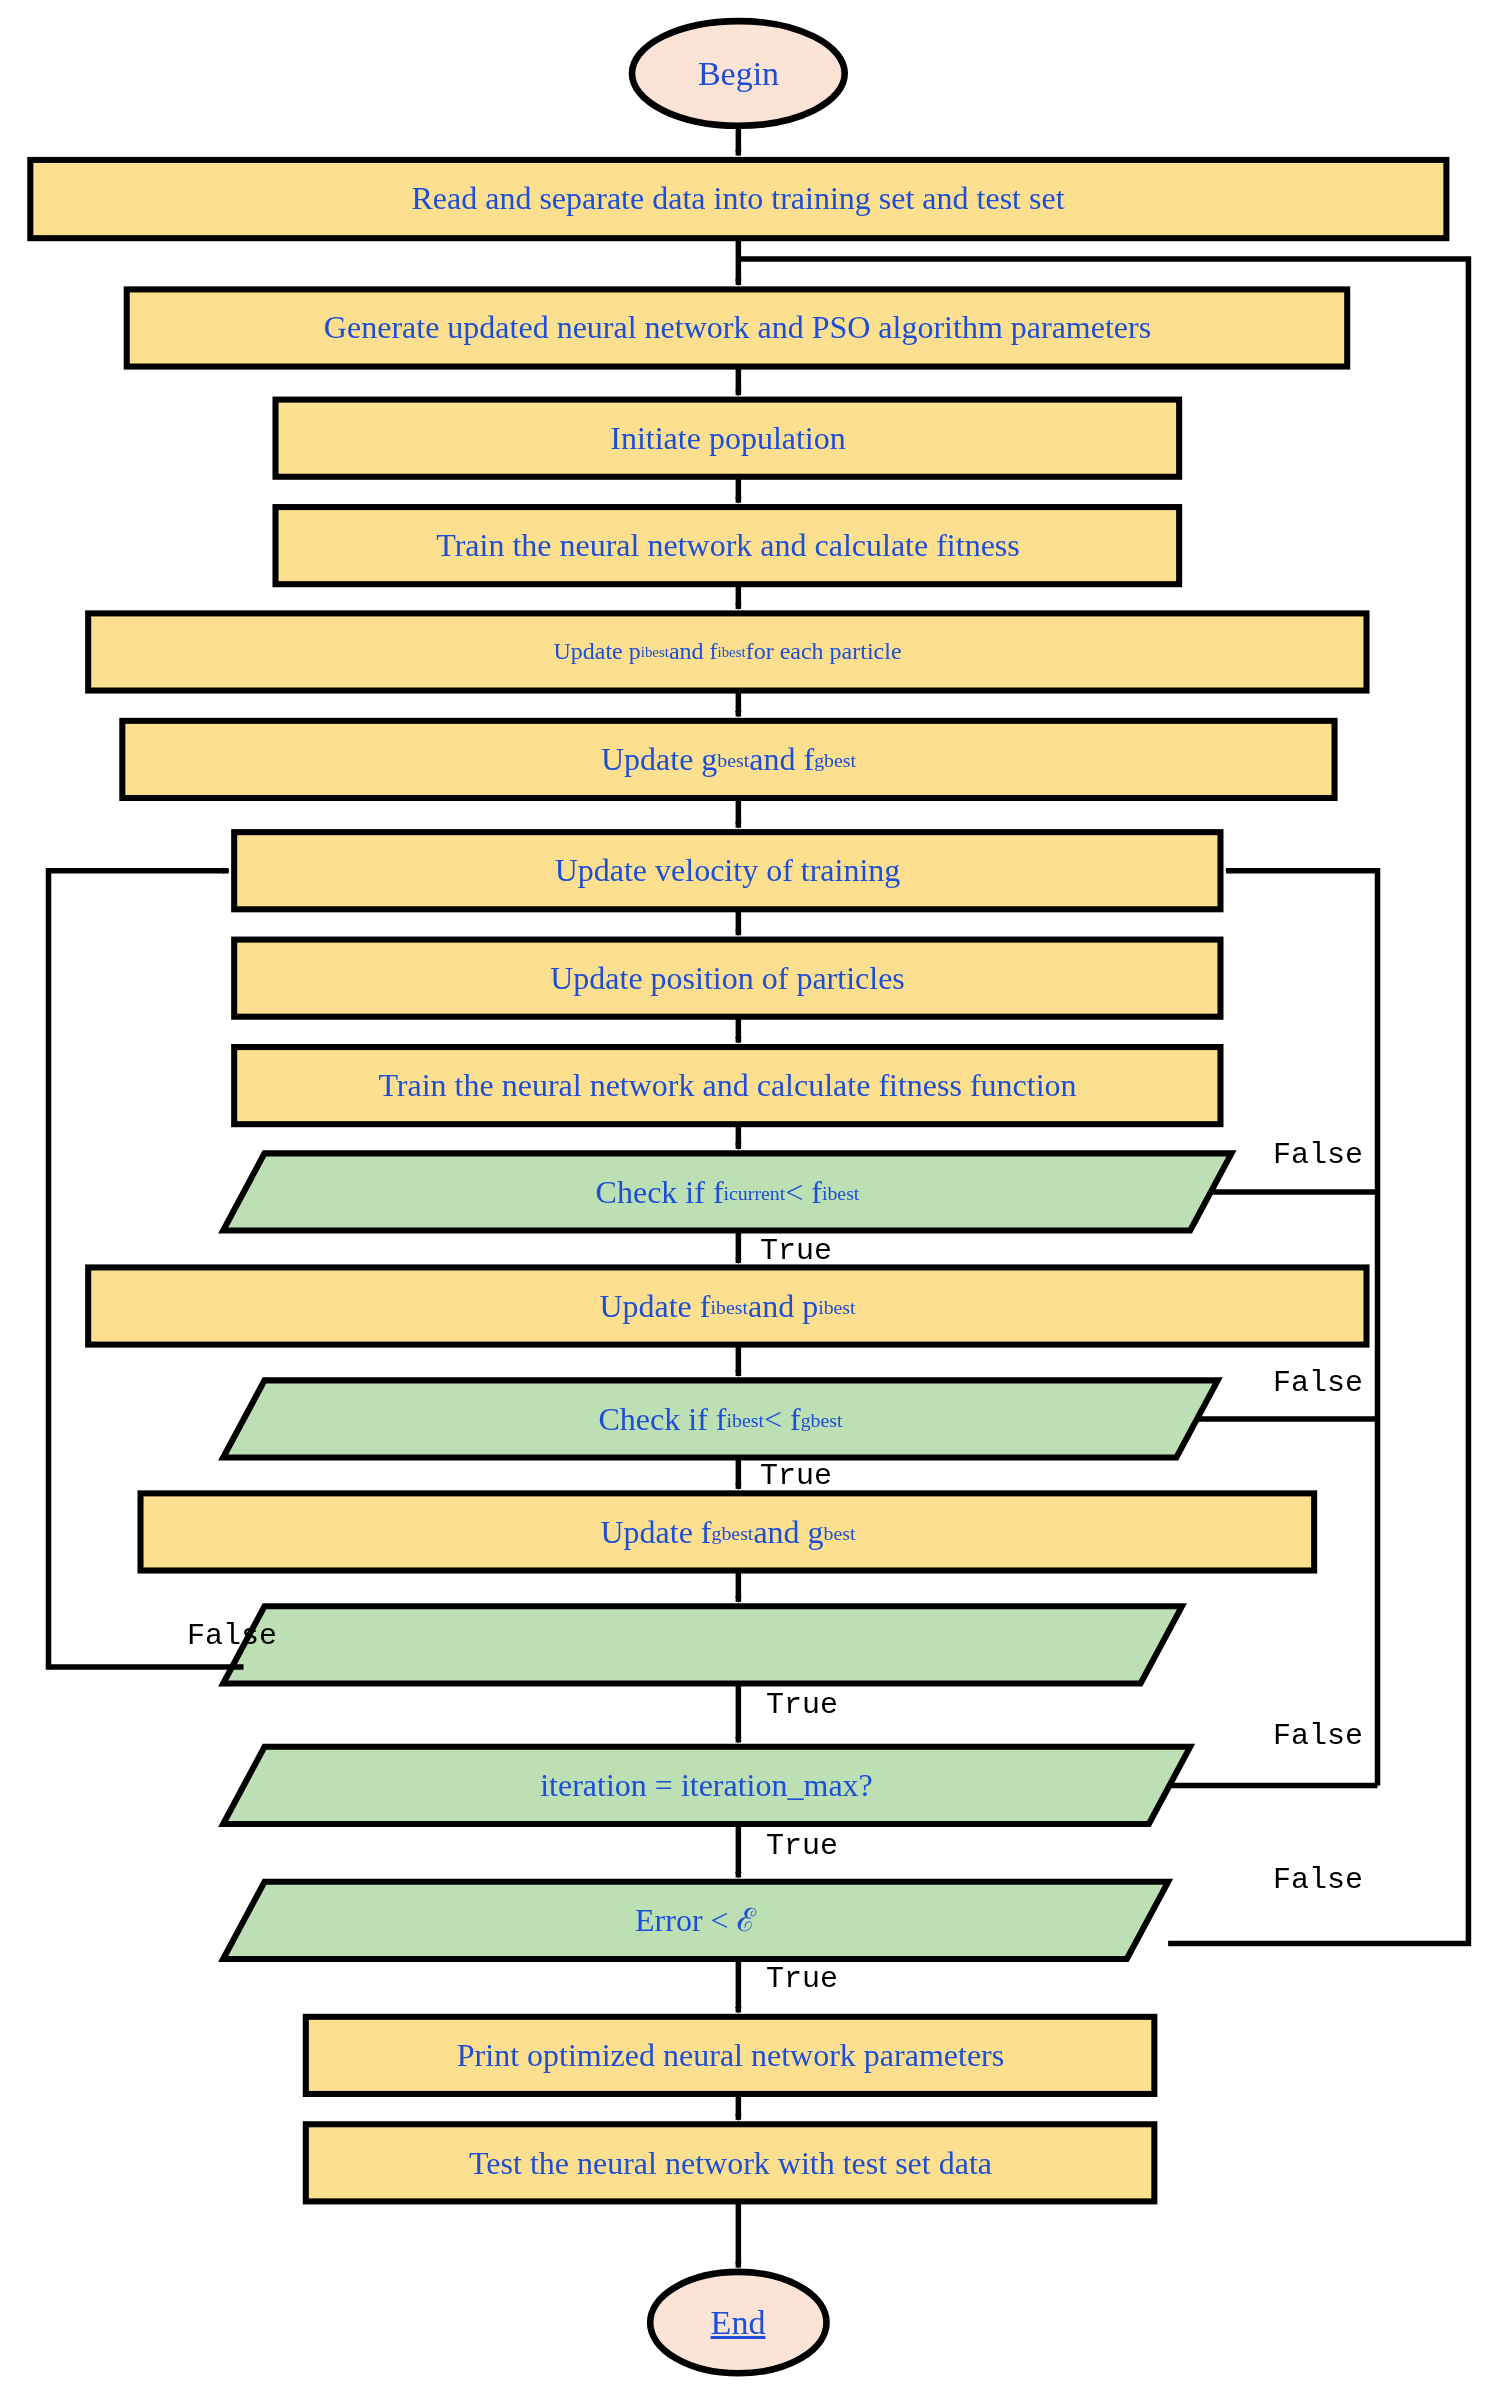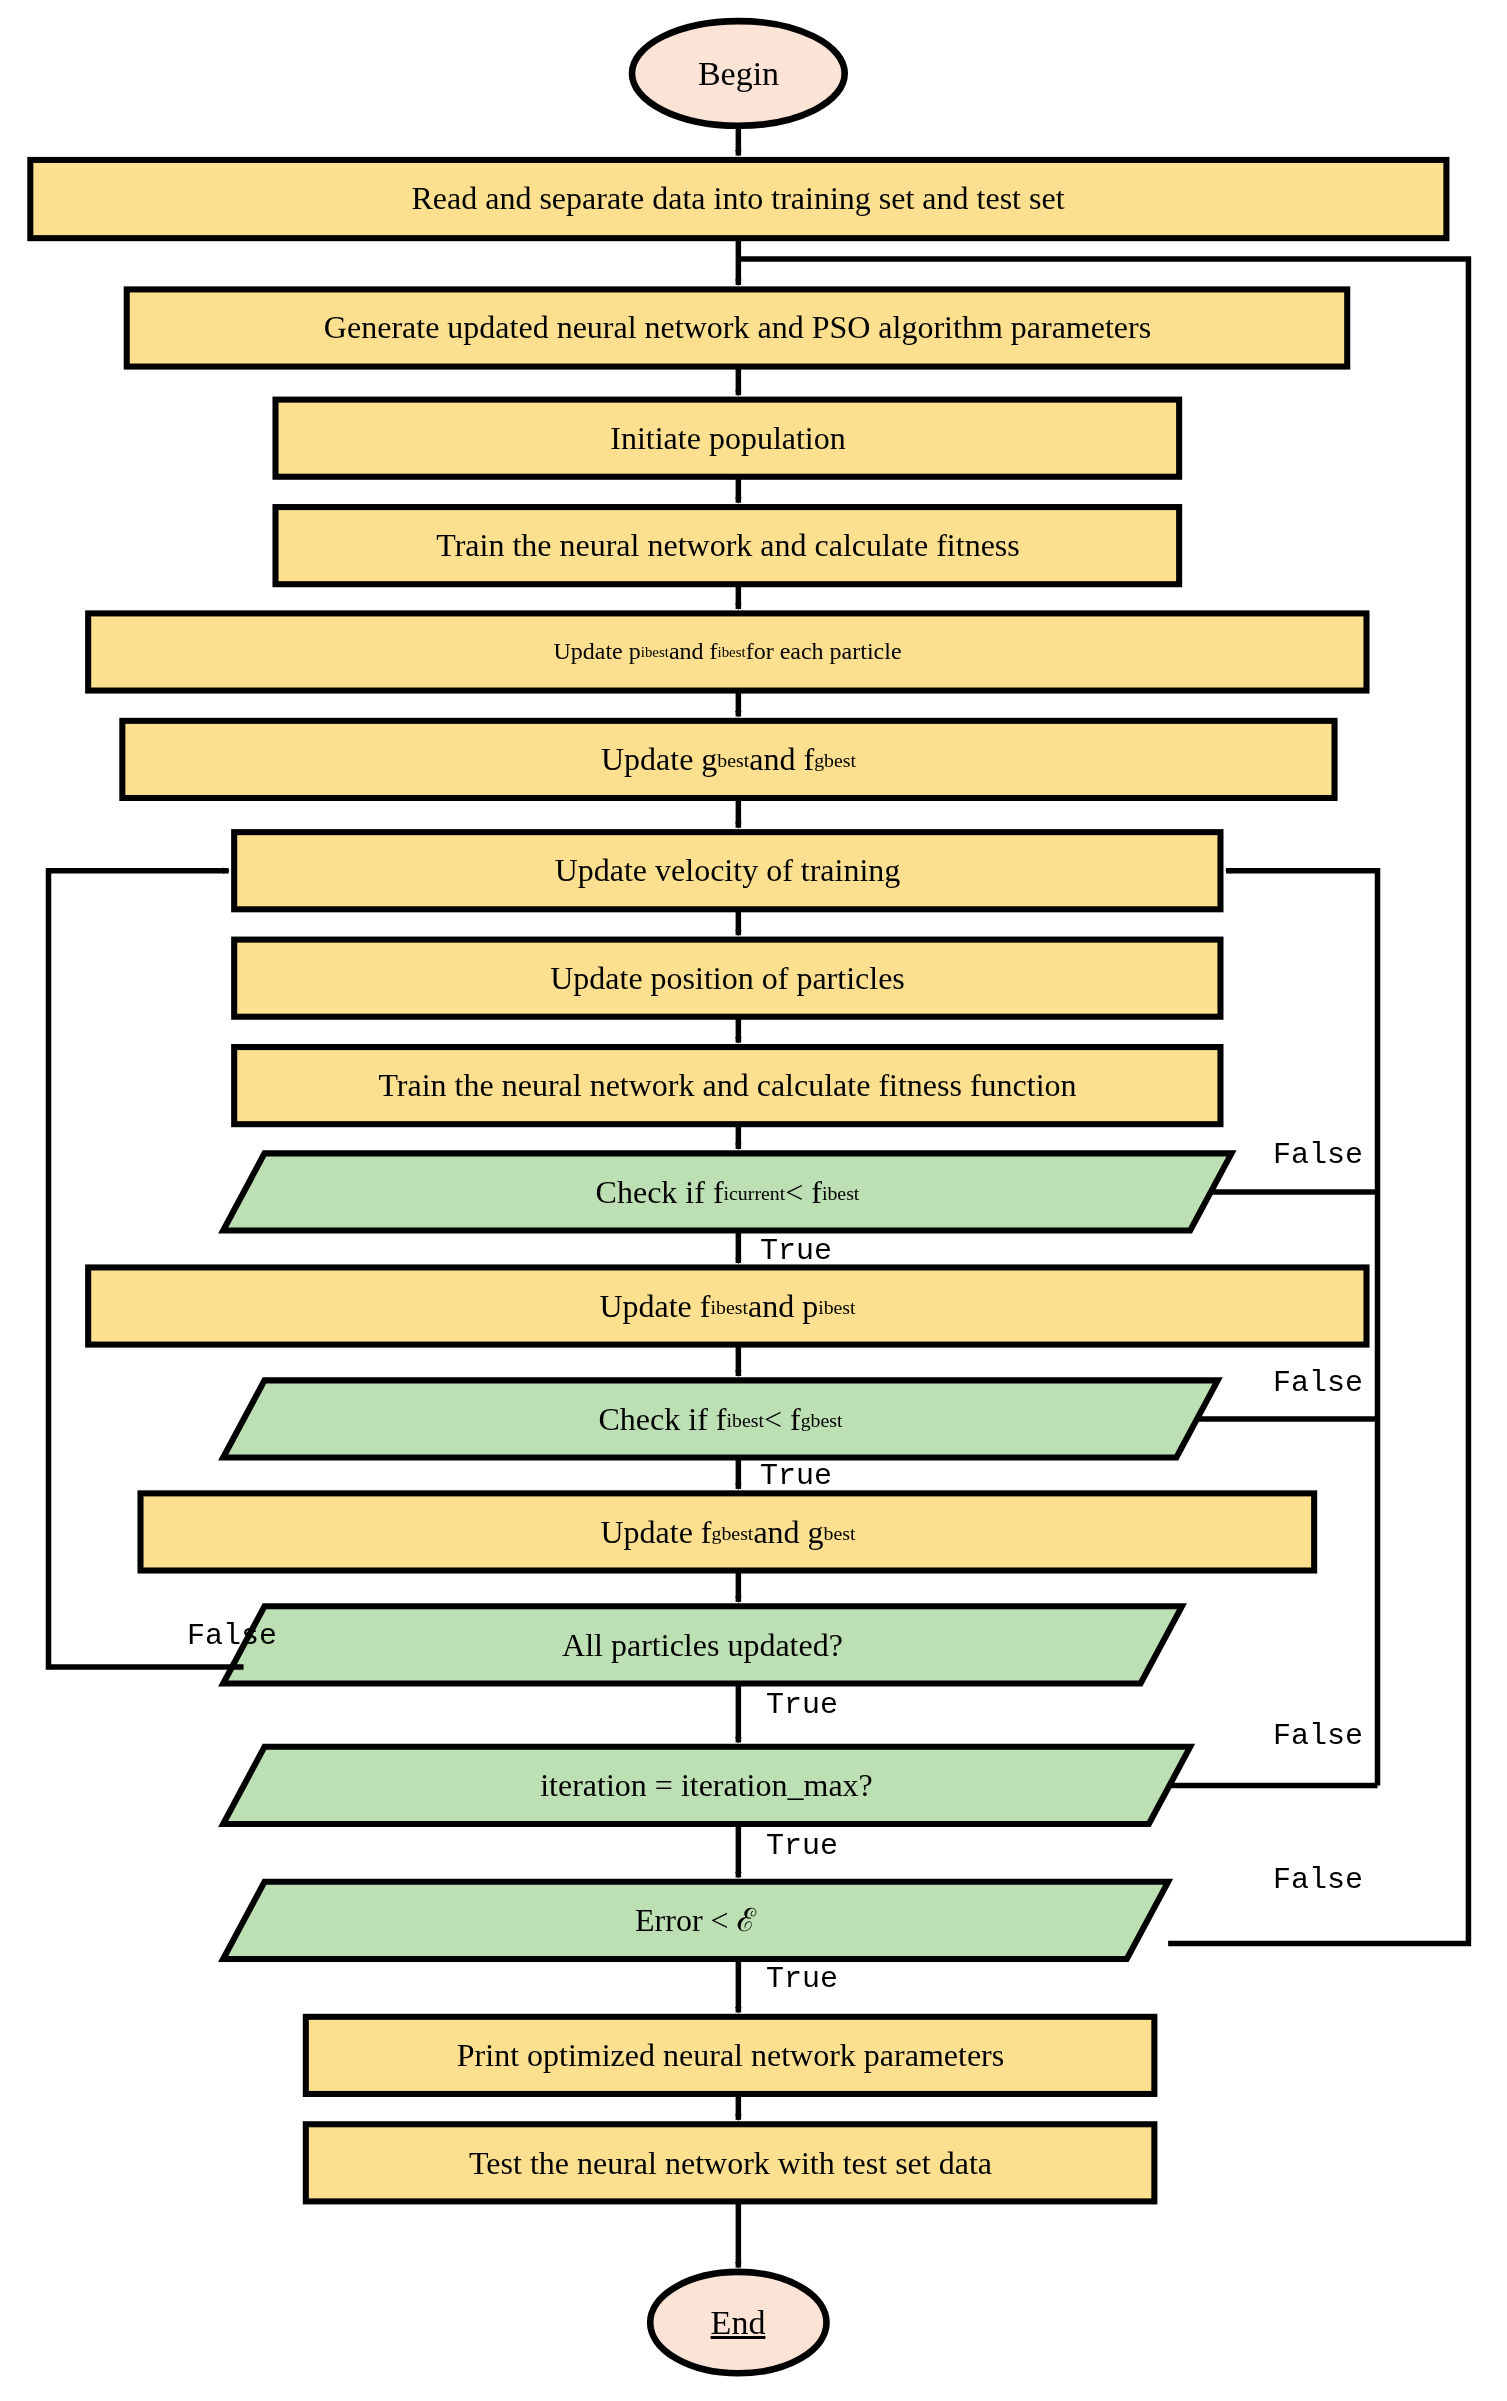--- a/index.html
+++ b/index.html
@@ -4,21 +4,21 @@
 <style>
   html,body{margin:0;padding:0;background:#ffffff;}
   body{font-family:"Liberation Serif","DejaVu Serif",serif;}
   #root{position:relative;width:1507px;height:2401px;background:#ffffff;overflow:hidden;}
   svg{position:absolute;left:0;top:0;}
   .nodeLabel{
     position:absolute;
     display:flex;align-items:center;justify-content:center;
     text-align:center;
     font-family:"Liberation Serif","DejaVu Serif",serif;
-    color:#000000;
+    color:#1d4ed8;
     line-height:1.1;
     pointer-events:none;
     white-space:nowrap;
   }
   sup{font-size:0.62em;line-height:0;vertical-align:super;}
   sub{font-size:0.62em;line-height:0;vertical-align:sub;}
   .edgeLabel{
     position:absolute;
     font-family:Liberation Mono, monospace;
     color:#000000;
@@ -156,21 +156,20 @@
   <div class="nodeLabel" style="left:234px;top:1047px;width:987px;height:77px;font-size:32px;">Train the neural network and calculate fitness function</div>
 
   <div class="nodeLabel" style="left:223px;top:1154px;width:1009px;height:77px;font-size:32px;">Check if f<sub>i</sub><sup>current</sup> &lt; f<sub>i</sub><sup>best</sup></div>
 
   <div class="nodeLabel" style="left:88px;top:1268px;width:1279px;height:77px;font-size:32px;">Update f<sub>i</sub><sup>best</sup> and p<sub>i</sub><sup>best</sup></div>
 
   <div class="nodeLabel" style="left:223px;top:1381px;width:995px;height:77px;font-size:32px;">Check if f<sub>i</sub><sup>best</sup> &lt; f<sub>g</sub><sup>best</sup></div>
 
   <div class="nodeLabel" style="left:141px;top:1494px;width:1174px;height:77px;font-size:32px;">Update f<sub>g</sub><sup>best</sup> and g<sup>best</sup></div>
 
-  <div class="nodeLabel" style="left:223px;top:1607px;width:959px;height:77px;font-size:32px;">All particles updated?</div>
 
   <div class="nodeLabel" style="left:223px;top:1747px;width:967px;height:77px;font-size:32px;">iteration = iteration_max?</div>
 
   <div class="nodeLabel" style="left:223px;top:1882px;width:945px;height:77px;font-size:32px;">Error &lt; ℰ</div>
 
   <div class="nodeLabel" style="left:306px;top:2017px;width:849px;height:77px;font-size:32px;">Print optimized neural network parameters</div>
 
   <div class="nodeLabel" style="left:306px;top:2125px;width:849px;height:77px;font-size:32px;text-align:right;">Test the neural network with test set data</div>
 
   <div class="nodeLabel" style="left:650px;top:2272px;width:176px;height:101px;font-size:34px;text-decoration:underline;">End</div>

